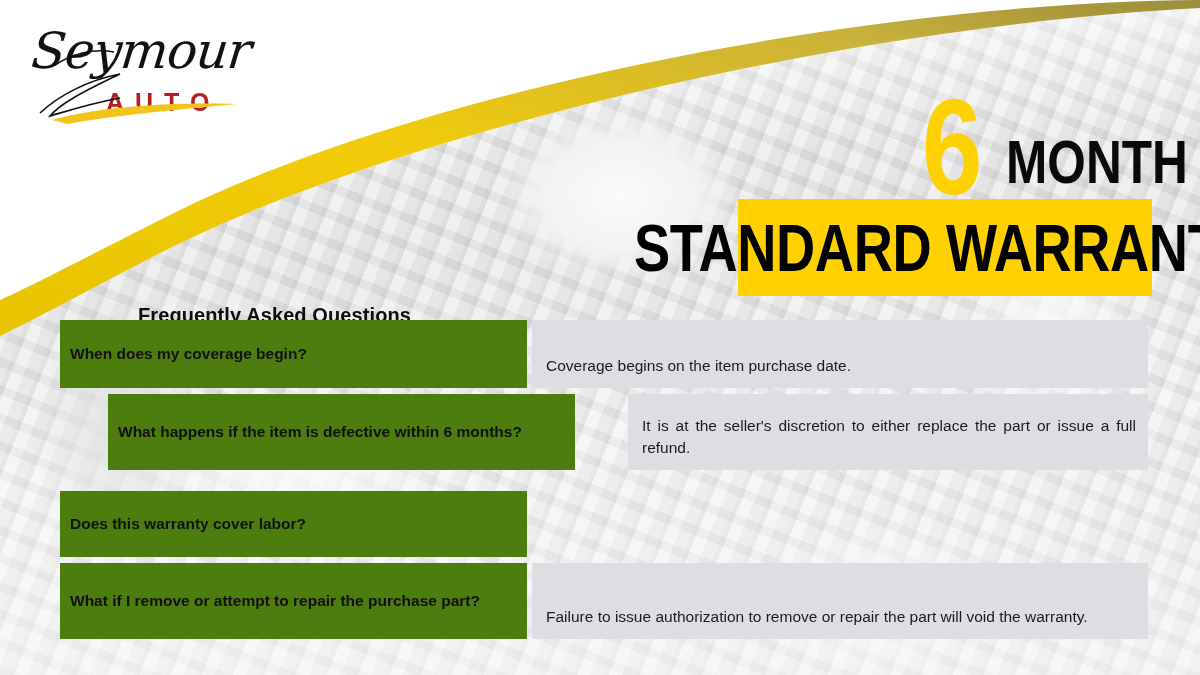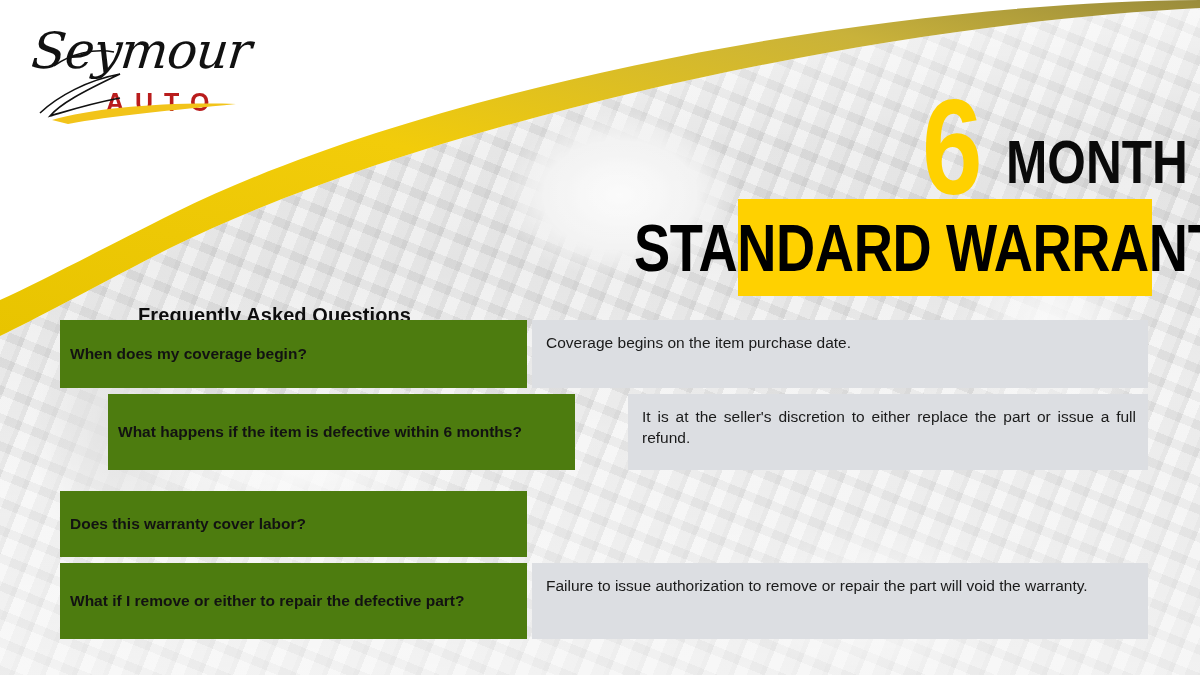--- a/index.html
+++ b/index.html
@@ -188,21 +188,21 @@
     width: 5px;
     flex: 0 0 5px;
     background: transparent;
   }
   .faq-a {
     flex: 1 1 auto;
     background: #DCDEE2;
     box-sizing: border-box;
     padding: 12px 12px 12px 14px;
     display: flex;
-    align-items: flex-start;
+    align-items: flex-end;
     font-size: 15.5px;
     font-weight: 400;
     color: #1a1a1a;
     line-height: 1.38;
     text-align: justify;
   }
   .faq-a > span { display: block; width: 100%; }
 
   .r1 .faq-q, .r1 .faq-a { height: 68px; }
   .r2 .faq-q, .r2 .faq-a { height: 76px; margin-left: 48px; }
@@ -272,21 +272,21 @@
           <span>It is at the seller's discretion to either replace the part or issue a full refund.</span>
         </div>
     </div>
 
     <div class="faq-row r3">
       <div class="faq-q">Does this warranty cover labor?</div>
       <div class="faq-gap"></div>
     </div>
 
     <div class="faq-row r4">
-      <div class="faq-q">What if I remove or either to repair the defective part?</div>
+      <div class="faq-q">What if I remove or attempt to repair the purchase part?</div>
       <div class="faq-gap"></div>
       <div class="faq-a">
           <span>Failure to issue authorization to remove or repair the part will void the warranty.</span>
         </div>
     </div>
 
   </div>
 
 </div>
 

